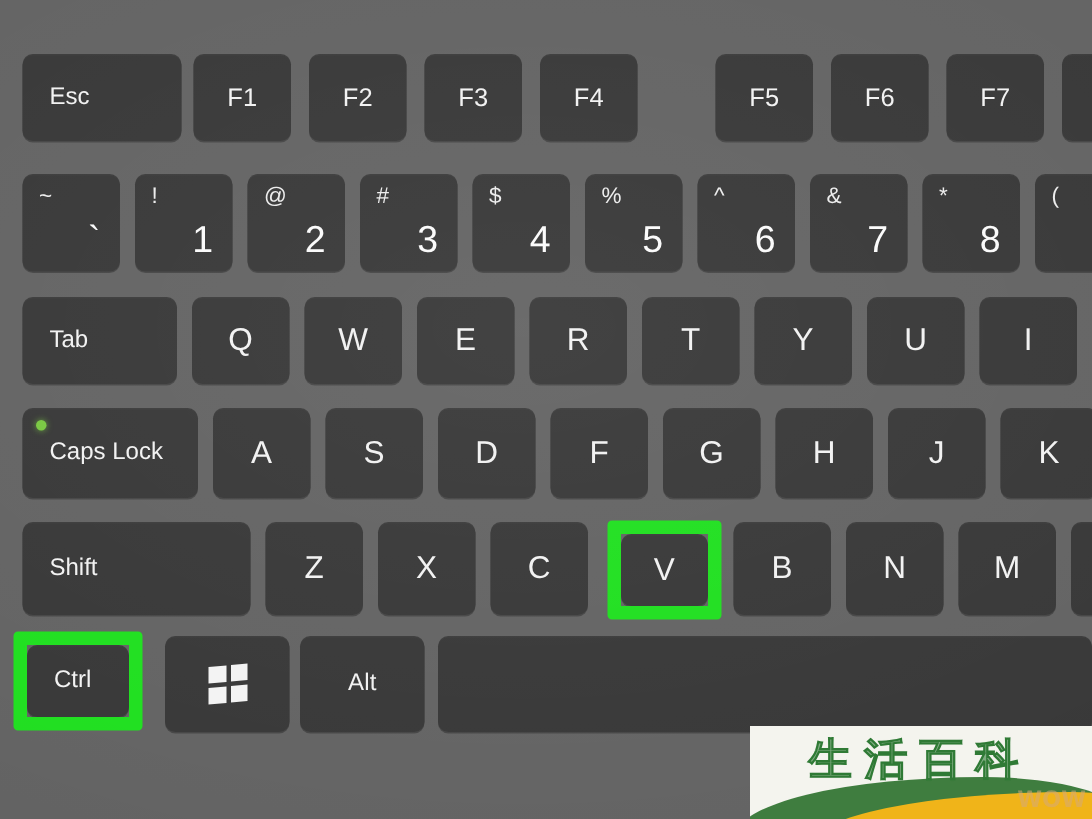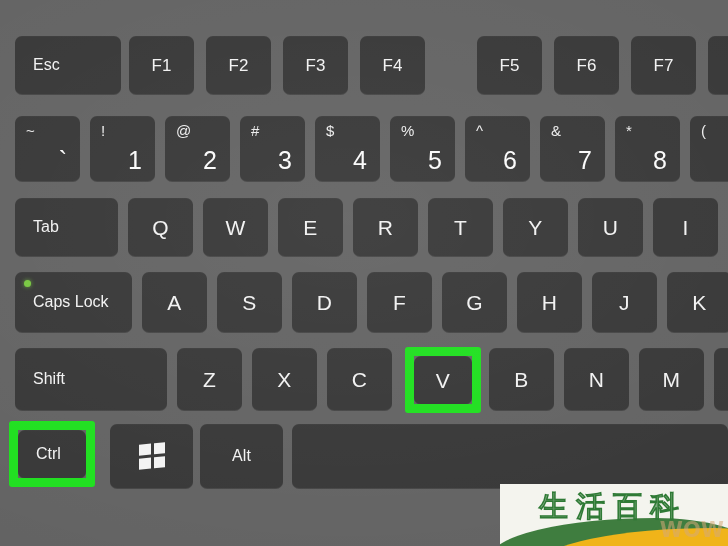--- a/index.html
+++ b/index.html
@@ -175,21 +175,21 @@
     color: #2f6e33;
     letter-spacing: 0.5px;
     white-space: nowrap;
     z-index: 3;
   }
   #watermark .wm-ghost {
     position: absolute;
     right: 4px;
     bottom: 4px;
     font-family: "DejaVu Sans", sans-serif;
-    font-size: 21px;
+    font-size: 15px;
     font-weight: 700;
     color: rgba(214,170,120,0.55);
     white-space: nowrap;
     z-index: 2;
   }
 </style>
 </head>
 <body>
 
 <div id="keyboard-screenshot">

